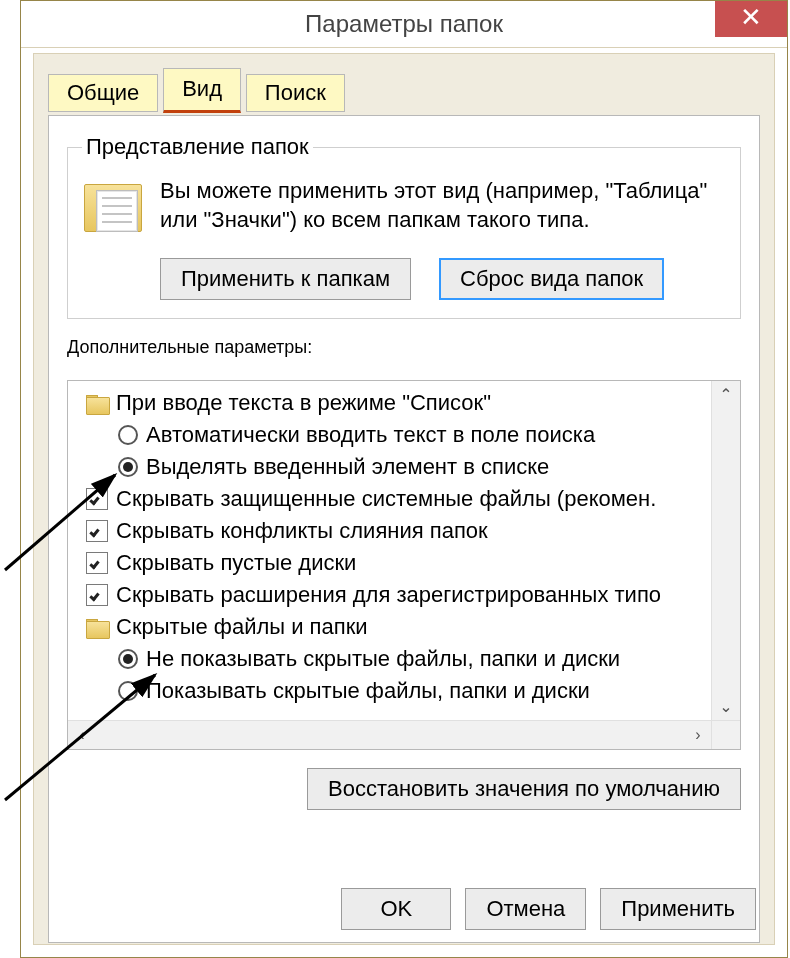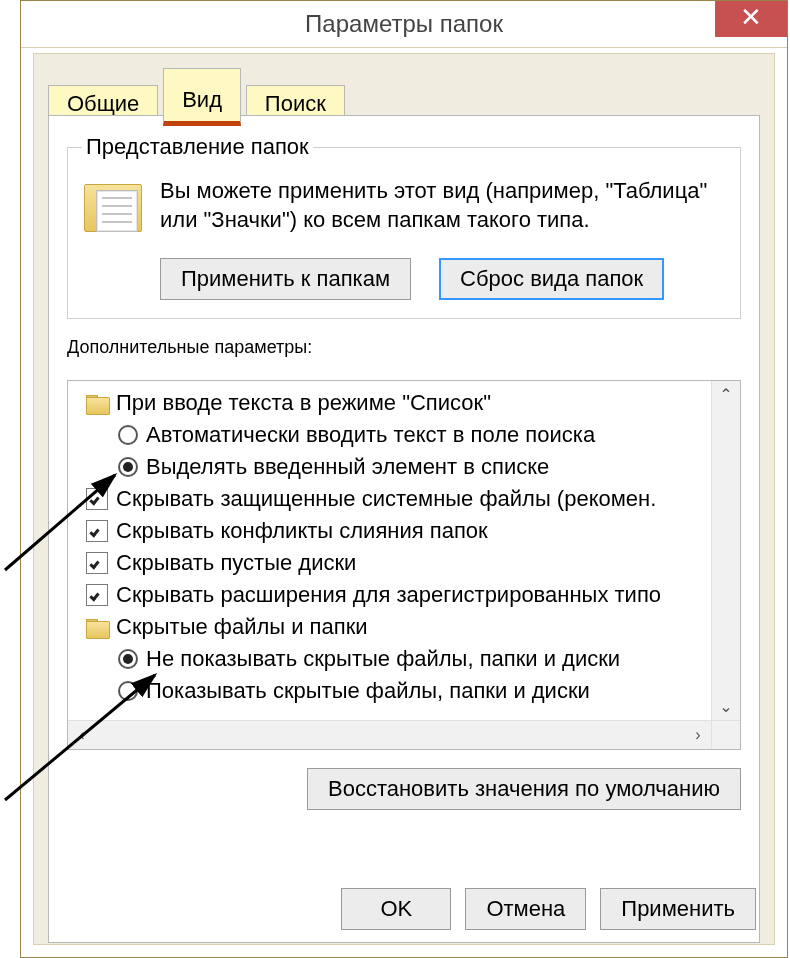--- a/index.html
+++ b/index.html
@@ -72,23 +72,23 @@
     background: #fef9c3;
     padding: 5px 18px 5px 18px;
     font-size: 22px;
     color: #000;
     cursor: pointer;
     position: relative;
     top: 4px;
     margin-right: -1px;
   }
   .tab.active {
-    border-bottom: 5px solid #c2410c;
+    border-bottom: 3px solid #c2410c;
     top: 0;
-    padding-top: 18px;
+    padding-top: 7px;
     padding-bottom: 8px;
     z-index: 2;
   }
   .tab-panel {
     border: 1px solid #b8b8b8;
     background: #fff;
     min-height: 790px;
     padding: 18px 18px 18px 18px;
     position: relative;
     top: -1px;

